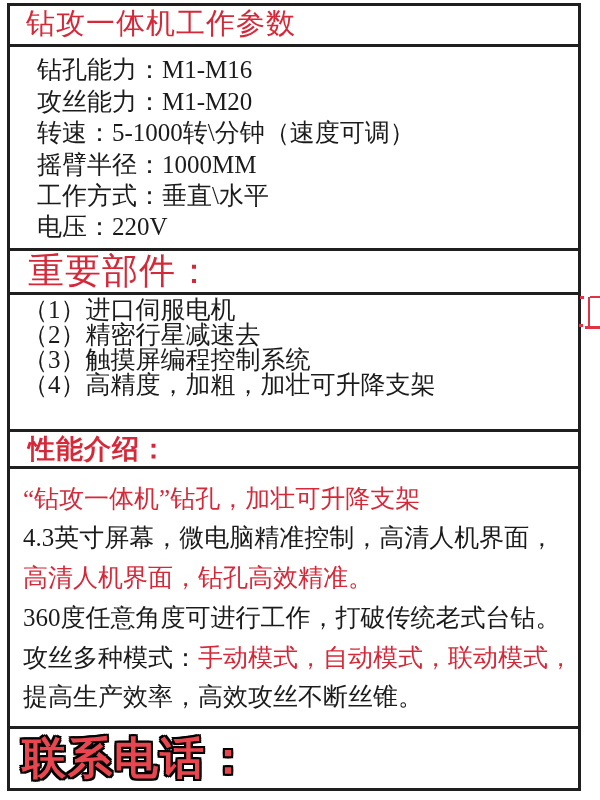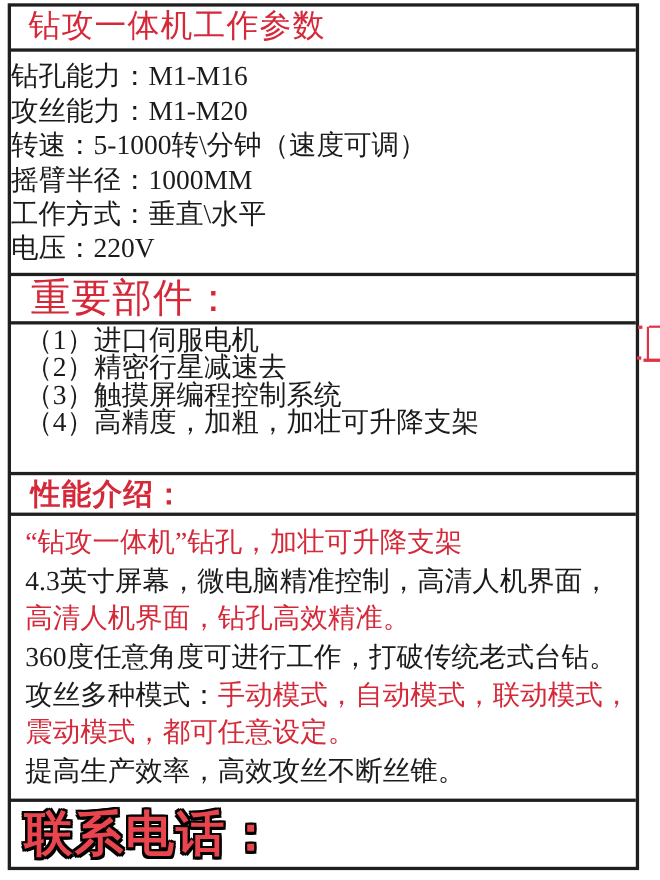--- a/index.html
+++ b/index.html
@@ -28,21 +28,21 @@
     height: 41px;
     display: flex; align-items: flex-end;
     padding-left: 16px;
   }
   .title-text { font-size: 29px; letter-spacing: 1px; }
 
   .specs-row {
     height: 206px;
     display: flex; flex-direction: column;
     justify-content: space-evenly;
-    padding: 4px 0 2px 0;
+    padding: 4px 0 2px 27px;
   }
   .spec-line { font-size: 25px; line-height: 1; white-space: nowrap; }
 
   .header-row-1 {
     height: 44px;
     display: flex; align-items: center;
     padding-left: 18px;
     font-size: 36px; letter-spacing: 1px;
   }
   .parts-row {
@@ -127,21 +127,20 @@
     <div class="row header-row-2 bline">
       <span class="red">性能介绍：</span>
     </div>
 
     <div class="row desc-row bline">
       <div class="desc-line red">“钻攻一体机”钻孔，加壮可升降支架</div>
       <div class="desc-line">4.3英寸屏幕，微电脑精准控制，高清人机界面，</div>
       <div class="desc-line red">高清人机界面，钻孔高效精准。</div>
       <div class="desc-line">360度任意角度可进行工作，打破传统老式台钻。</div>
       <div class="desc-line"><span>攻丝多种模式：</span><span class="red">手动模式，自动模式，联动模式，</span></div>
-      <div class="desc-line red">震动模式，都可任意设定。</div>
       <div class="desc-line">提高生产效率，高效攻丝不断丝锥。</div>
     </div>
 
     <div class="row contact-row">
       <span class="phone-text contact-label">联系电话：</span>
     </div>
 
   </div>
 
   <div class="mark mark-v"></div>

